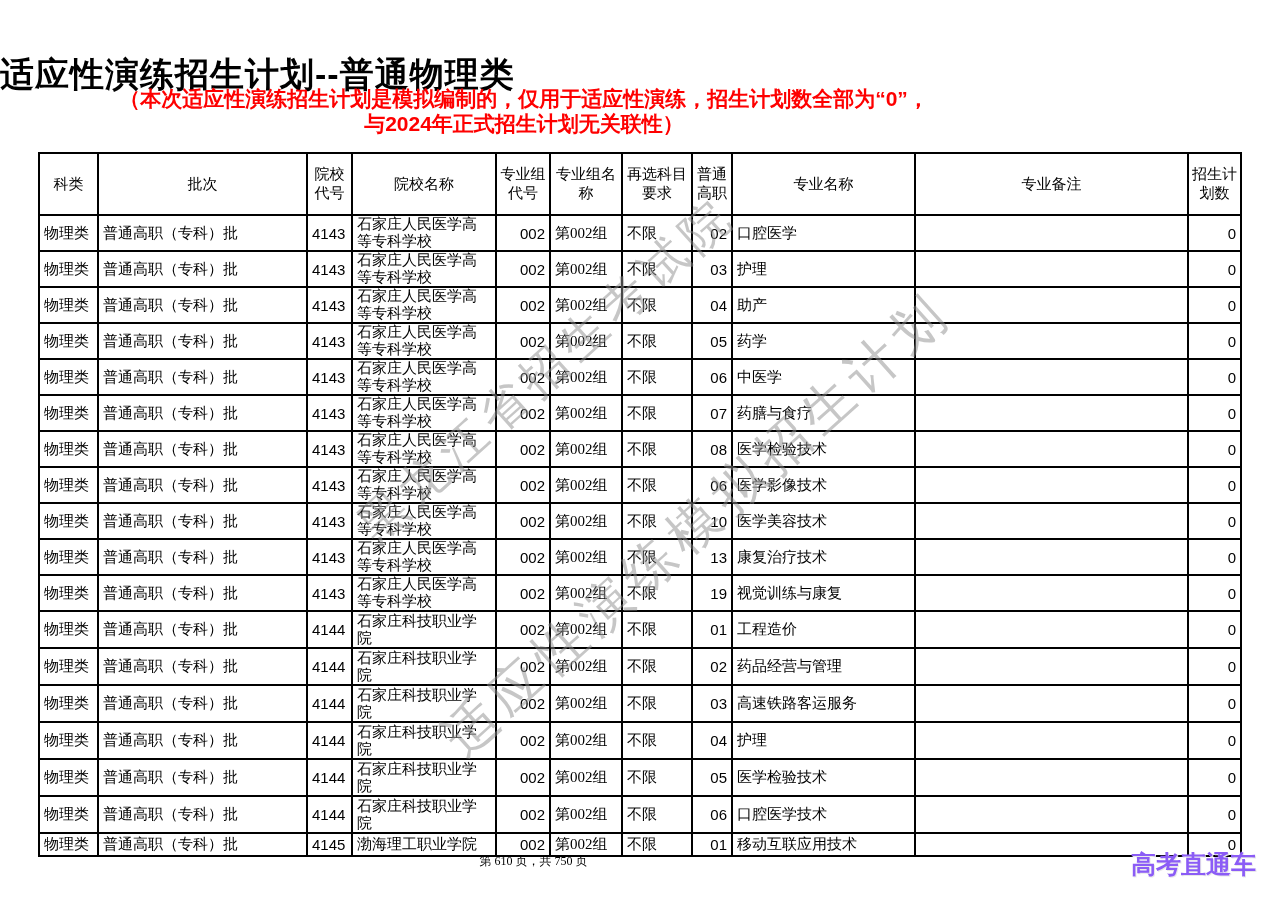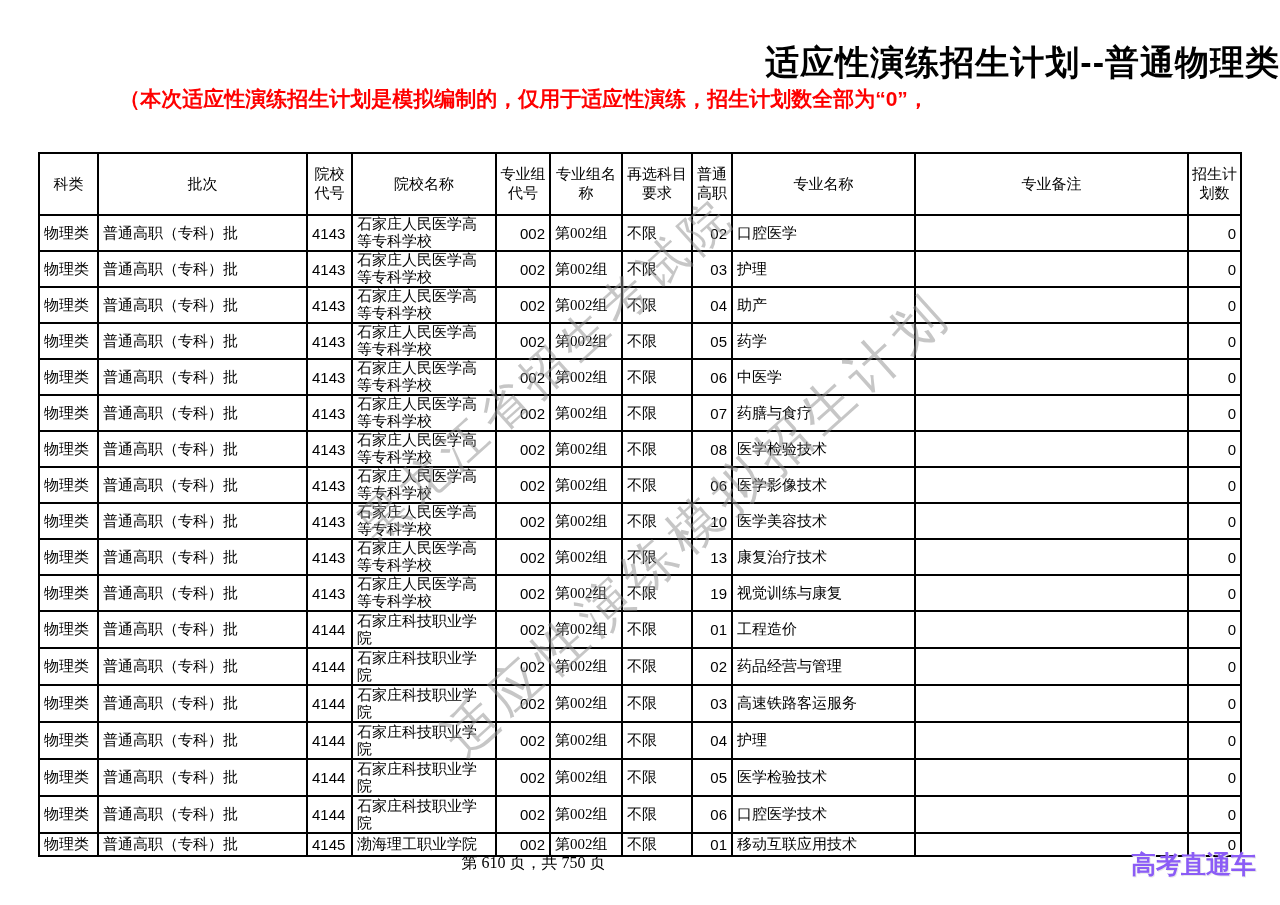--- a/index.html
+++ b/index.html
@@ -8,24 +8,24 @@
     position: relative;
     width: 1280px;
     height: 905px;
     background: #ffffff;
     overflow: hidden;
     font-family: "Liberation Serif", "DejaVu Serif", serif;
     color: #000000;
   }
   .title {
     position: absolute;
-    top: 40px;
+    top: 52px;
     left: 0;
     width: 1280px;
-    text-align: right;
+    text-align: left;
     font-family: "Liberation Sans", "DejaVu Sans", sans-serif;
     font-weight: bold;
     font-size: 34px;
     letter-spacing: 1px;
     color: #000000;
   }
   .subtitle {
     position: absolute;
     top: 86px;
     left: 0;
@@ -80,21 +80,21 @@
     z-index: 5;
   }
   .wm1 { left: 366px; top: 501px; font-size: 47px; letter-spacing: 7px; }
   .wm2 { left: 452px; top: 710px; font-size: 52px; letter-spacing: 8px; }
   .footer-text {
     position: absolute;
     top: 853px;
     left: 0;
     width: 1067px;
     text-align: center;
-    font-size: 16px;
+    font-size: 12px;
     color: #000000;
   }
   .brand {
     position: absolute;
     top: 848px;
     right: 24px;
     font-family: Liberation Mono, monospace;
     font-weight: bold;
     font-size: 25px;
     color: #8b5cf6;
@@ -103,20 +103,21 @@
 </style>
 </head>
 <body>
 
 <div class="page">
 
   <div class="title">适应性演练招生计划--普通物理类</div>
 
   <div class="subtitle">
     <div>（本次适应性演练招生计划是模拟编制的，仅用于适应性演练，招生计划数全部为“0”，</div>
+    <div>与2024年正式招生计划无关联性）</div>
   </div>
 
   <table class="plan">
     <colgroup id="plan-colgroup">
         <col style="width: 59px;">
         <col style="width: 209px;">
         <col style="width: 45px;">
         <col style="width: 144px;">
         <col style="width: 54px;">
         <col style="width: 72px;">

